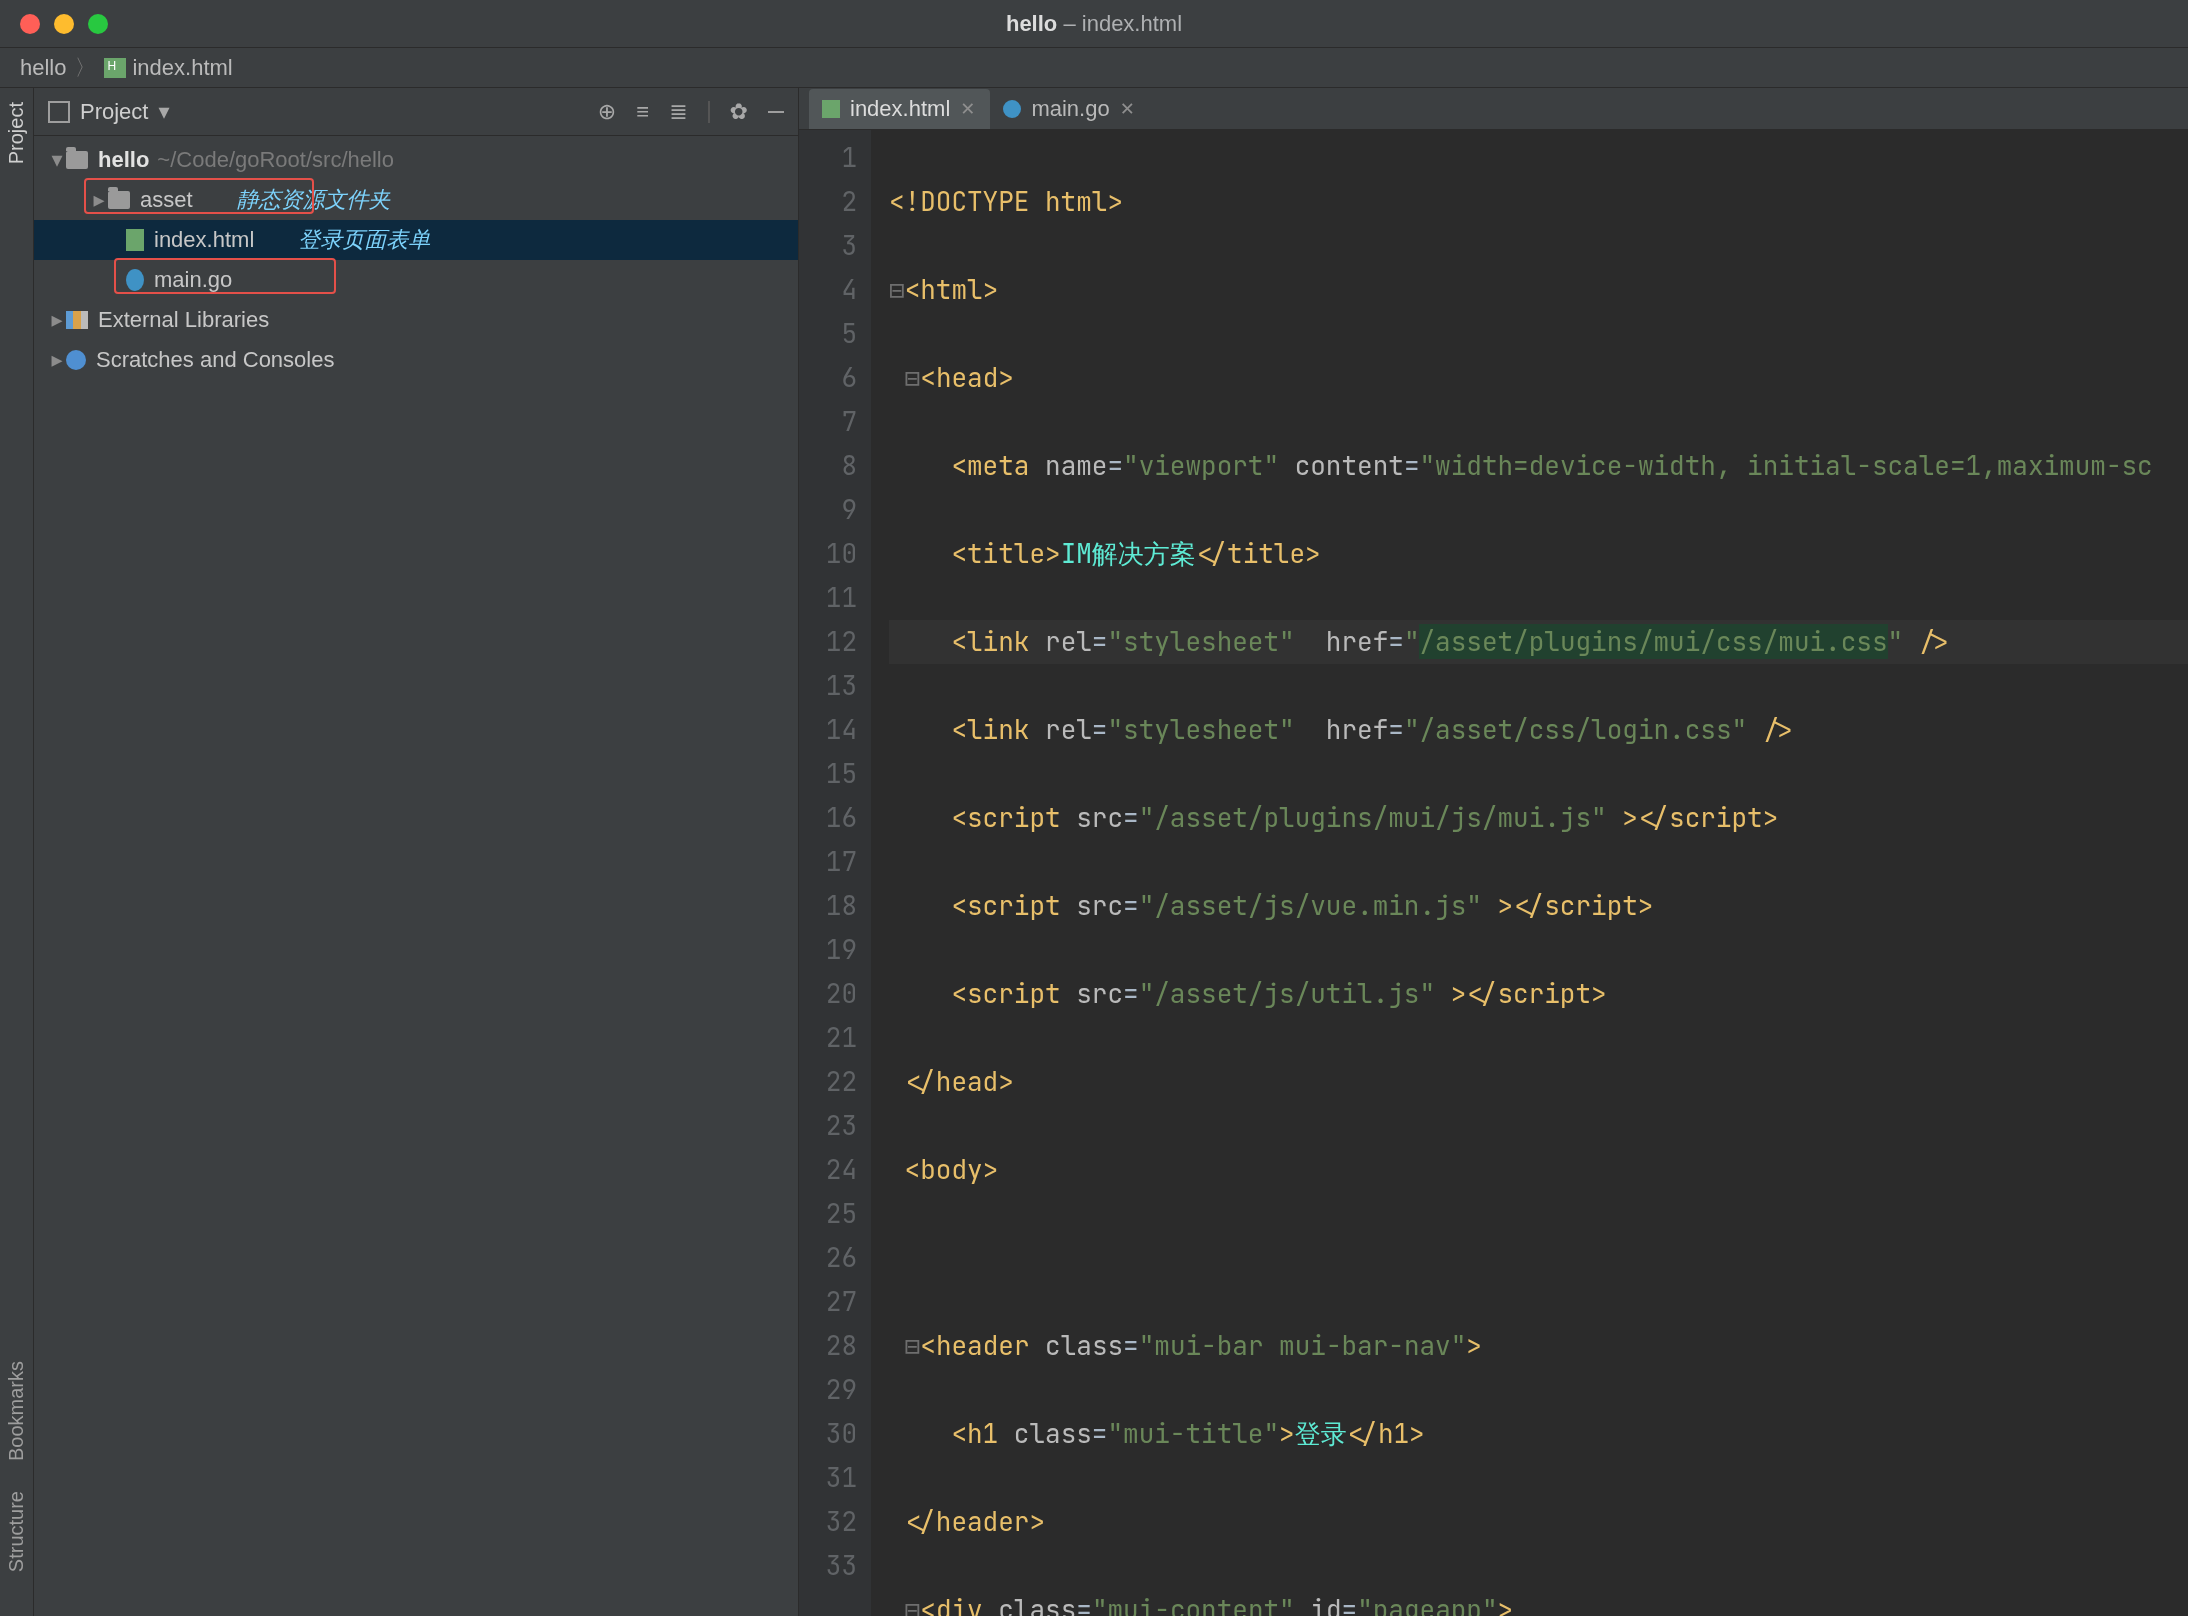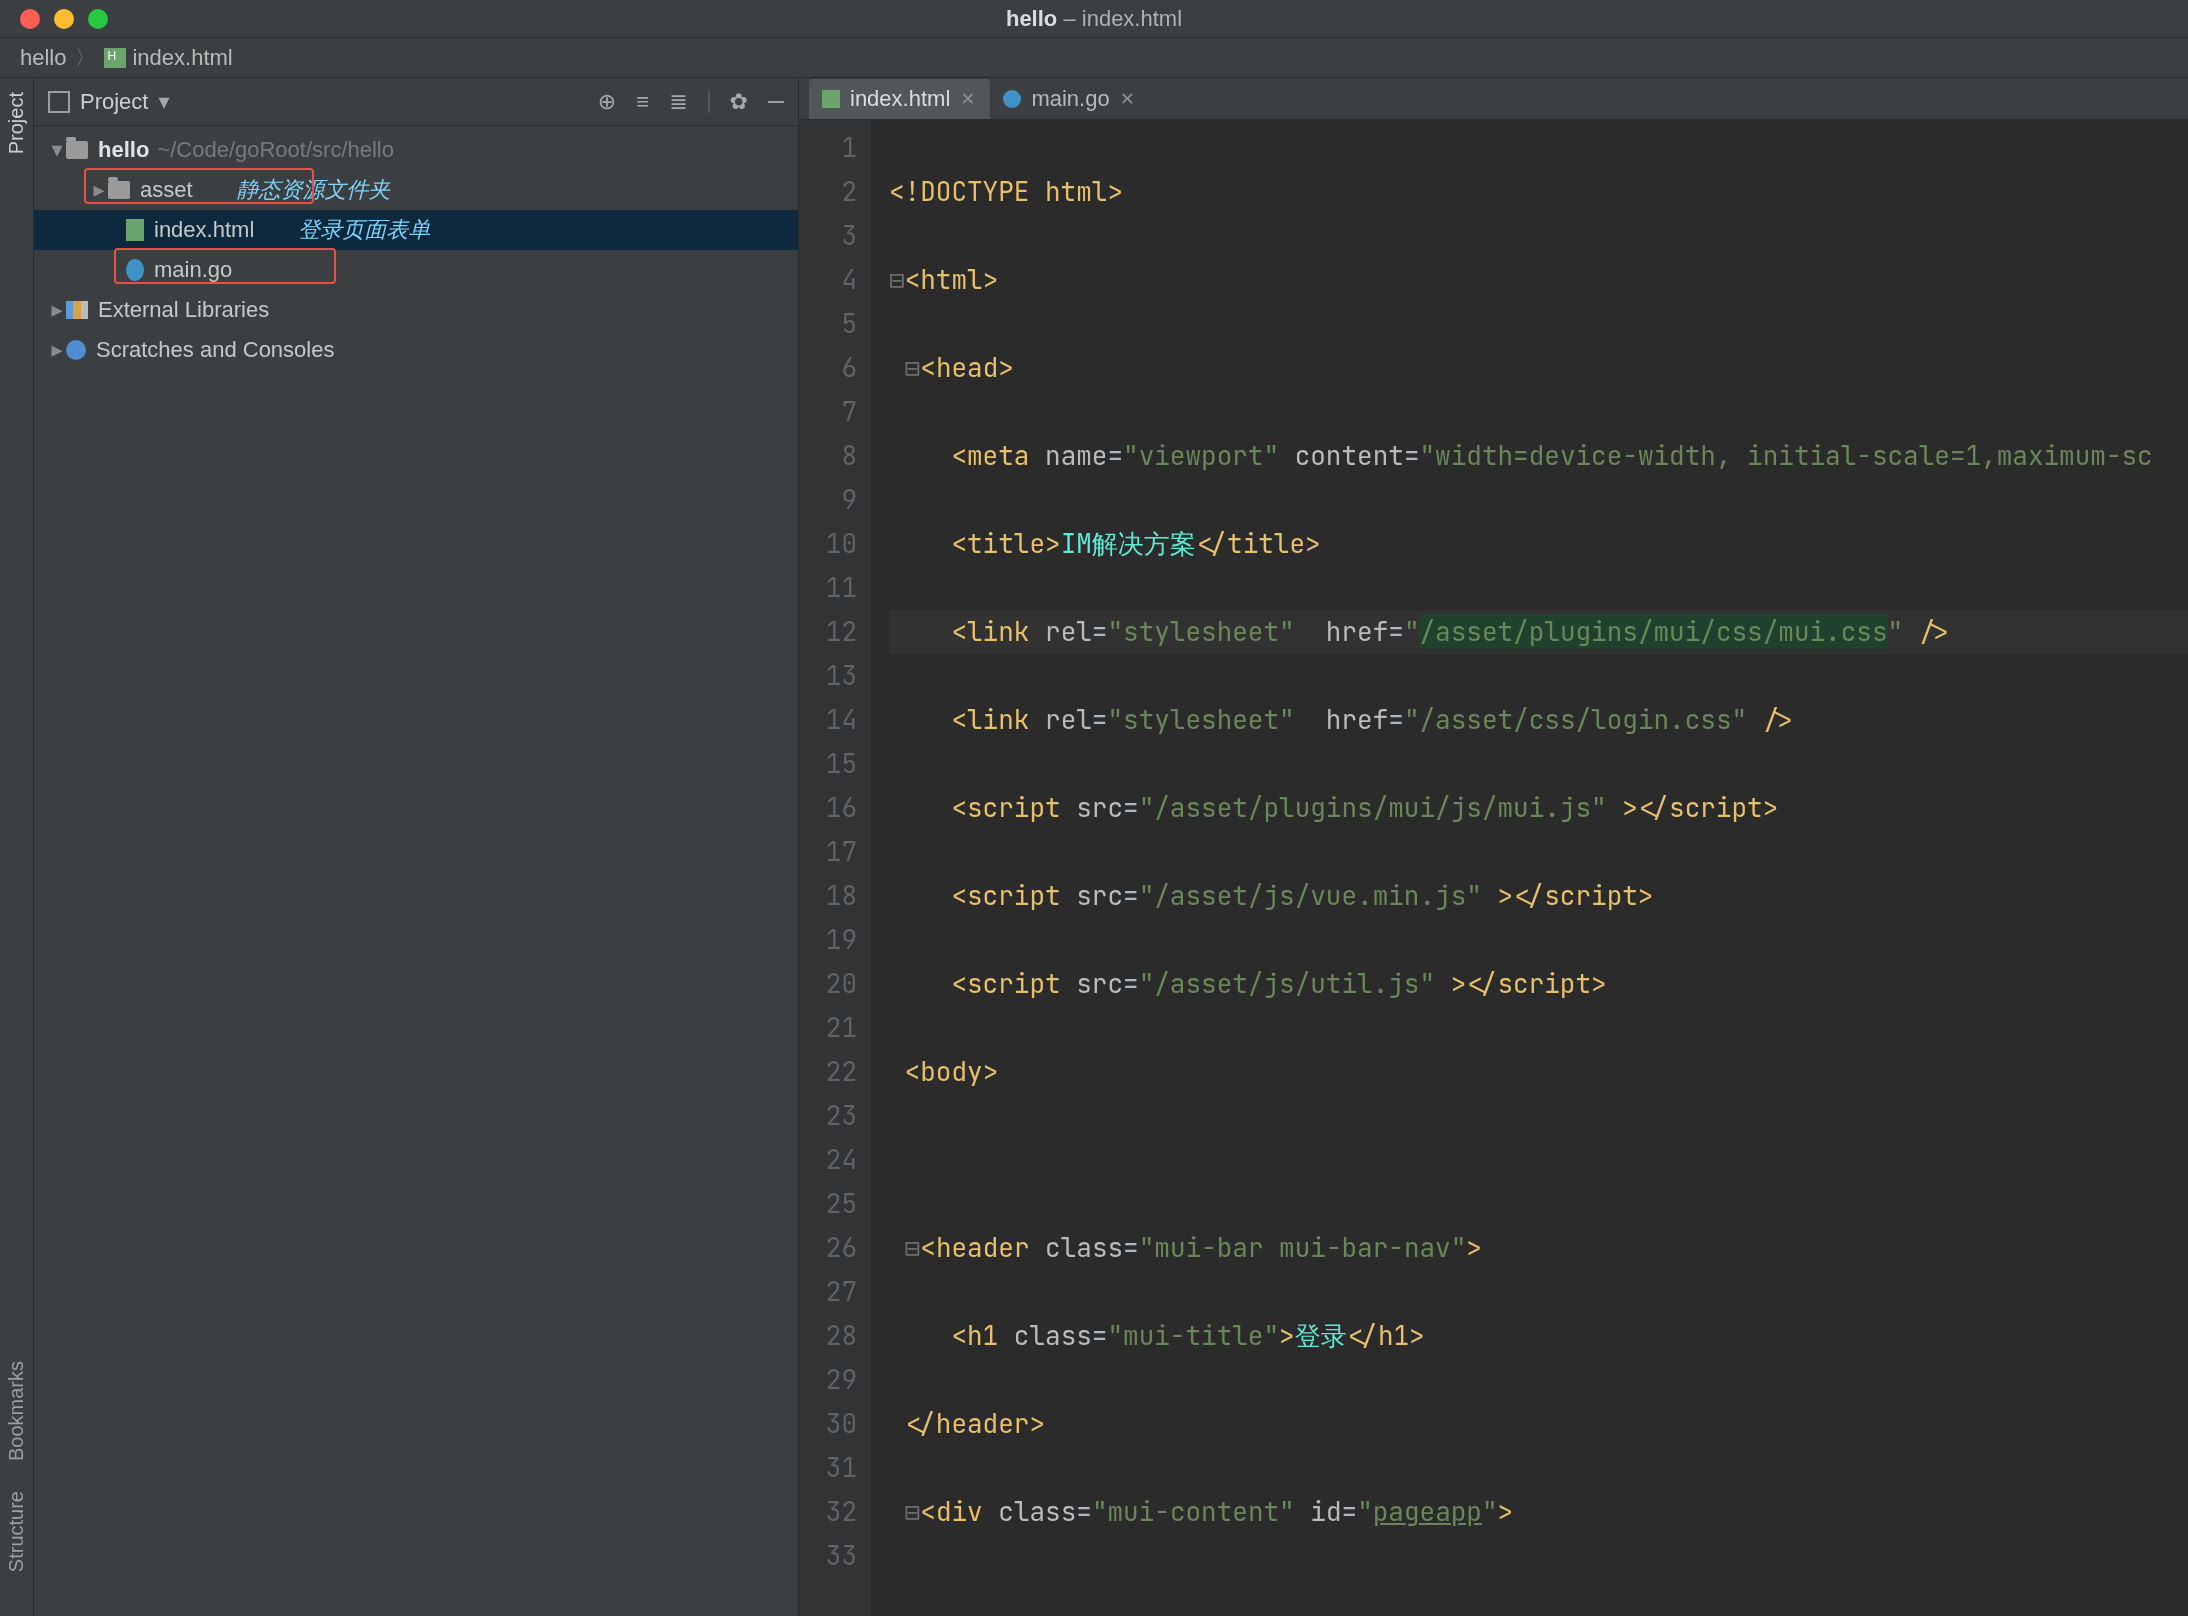--- a/index.html
+++ b/index.html
@@ -1,20 +1,20 @@
 <!DOCTYPE html>
 <html><head>
 <meta charset="utf-8">
 <style>
   * { box-sizing: border-box; margin: 0; padding: 0; }
   html, body { width: 2188px; height: 1616px; overflow: hidden; font-family: -apple-system, "Helvetica Neue", Arial, sans-serif; background:#3c3f41; color:#bbbbbb; }
   .root { width:100%; height:100%; display:flex; flex-direction:column; }
 
   
-  .titlebar { height:38px; background:#3c3f41; display:flex; align-items:center; position:relative; border-bottom:1px solid #2b2b2b; }
+  .titlebar { height:48px; background:#3c3f41; display:flex; align-items:center; position:relative; border-bottom:1px solid #2b2b2b; }
   .traffic { display:flex; gap:14px; margin-left:20px; }
   .tl { width:20px; height:20px; border-radius:50%; }
   .tl.red { background:#ff5f57; } .tl.yellow { background:#febc2e; } .tl.green { background:#28c840; }
   .titletext { position:absolute; left:50%; transform:translateX(-50%); color:#aeb0b2; font-size:22px; }
   .titletext b { color:#dcdcdc; font-weight:600; }
 
   
   .navbar { height:40px; background:#3c3f41; display:flex; align-items:center; padding-left:20px; font-size:22px; border-bottom:1px solid #2b2b2b; }
   .navbar .crumb { color:#bababa; }
   .navbar .chev { color:#777; margin:0 8px; }
@@ -239,20 +239,21 @@
 <div class="ln"><span class="t-tag">&lt;!DOCTYPE html&gt;</span></div>
 <div class="ln"><span class="fold">⊟</span><span class="t-tag">&lt;</span><span class="t-tag">html</span><span class="t-tag">&gt;</span></div>
 <div class="ln"> <span class="fold">⊟</span><span class="t-tag">&lt;</span><span class="t-tag">head</span><span class="t-tag">&gt;</span></div>
 <div class="ln">    <span class="t-tag">&lt;</span><span class="t-tag">meta </span><span class="t-attr">name</span><span class="t-op">=</span><span class="t-str">"viewport"</span><span class="t-attr"> content</span><span class="t-op">=</span><span class="t-str">"width=device-width, initial-scale=1,maximum-sc</span></div>
 <div class="ln">    <span class="t-tag">&lt;</span><span class="t-tag">title</span><span class="t-tag">&gt;</span><span class="t-txt">IM解决方案</span><span class="t-tag">&lt;/</span><span class="t-tag">title</span><span class="t-tag">&gt;</span></div>
 <div class="ln hl-line">    <span class="t-tag">&lt;</span><span class="t-tag">link </span><span class="t-attr">rel</span><span class="t-op">=</span><span class="t-str">"stylesheet"</span><span class="t-attr">  href</span><span class="t-op">=</span><span class="t-str">"</span><span class="t-strbg">/asset/plugins/mui/css/mui.css</span><span class="t-str">"</span><span class="t-tag"> /&gt;</span></div>
 <div class="ln">    <span class="t-tag">&lt;</span><span class="t-tag">link </span><span class="t-attr">rel</span><span class="t-op">=</span><span class="t-str">"stylesheet"</span><span class="t-attr">  href</span><span class="t-op">=</span><span class="t-str">"/asset/css/login.css"</span><span class="t-tag"> /&gt;</span></div>
 <div class="ln">    <span class="t-tag">&lt;</span><span class="t-tag">script </span><span class="t-attr">src</span><span class="t-op">=</span><span class="t-str">"/asset/plugins/mui/js/mui.js"</span><span class="t-tag"> &gt;</span><span class="t-tag">&lt;/</span><span class="t-tag">script</span><span class="t-tag">&gt;</span></div>
 <div class="ln">    <span class="t-tag">&lt;</span><span class="t-tag">script </span><span class="t-attr">src</span><span class="t-op">=</span><span class="t-str">"/asset/js/vue.min.js"</span><span class="t-tag"> &gt;</span><span class="t-tag">&lt;/</span><span class="t-tag">script</span><span class="t-tag">&gt;</span></div>
 <div class="ln">    <span class="t-tag">&lt;</span><span class="t-tag">script </span><span class="t-attr">src</span><span class="t-op">=</span><span class="t-str">"/asset/js/util.js"</span><span class="t-tag"> &gt;</span><span class="t-tag">&lt;/</span><span class="t-tag">script</span><span class="t-tag">&gt;</span></div>
+<div class="ln"> <span class="t-tag">&lt;/</span><span class="t-tag">head</span><span class="t-tag">&gt;</span></div>
 <div class="ln"> <span class="t-tag">&lt;</span><span class="t-tag">body</span><span class="t-tag">&gt;</span></div>
 <div class="ln"></div>
 <div class="ln"> <span class="fold">⊟</span><span class="t-tag">&lt;</span><span class="t-tag">header </span><span class="t-attr">class</span><span class="t-op">=</span><span class="t-str">"mui-bar mui-bar-nav"</span><span class="t-tag">&gt;</span></div>
 <div class="ln">    <span class="t-tag">&lt;</span><span class="t-tag">h1 </span><span class="t-attr">class</span><span class="t-op">=</span><span class="t-str">"mui-title"</span><span class="t-tag">&gt;</span><span class="t-txt">登录</span><span class="t-tag">&lt;/</span><span class="t-tag">h1</span><span class="t-tag">&gt;</span></div>
 <div class="ln"> <span class="t-tag">&lt;/</span><span class="t-tag">header</span><span class="t-tag">&gt;</span></div>
 <div class="ln"> <span class="fold">⊟</span><span class="t-tag">&lt;</span><span class="t-tag">div </span><span class="t-attr">class</span><span class="t-op">=</span><span class="t-str">"mui-content"</span><span class="t-attr"> id</span><span class="t-op">=</span><span class="t-str">"</span><span class="t-str t-under">pageapp</span><span class="t-str">"</span><span class="t-tag">&gt;</span></div>
 
 
 
 

